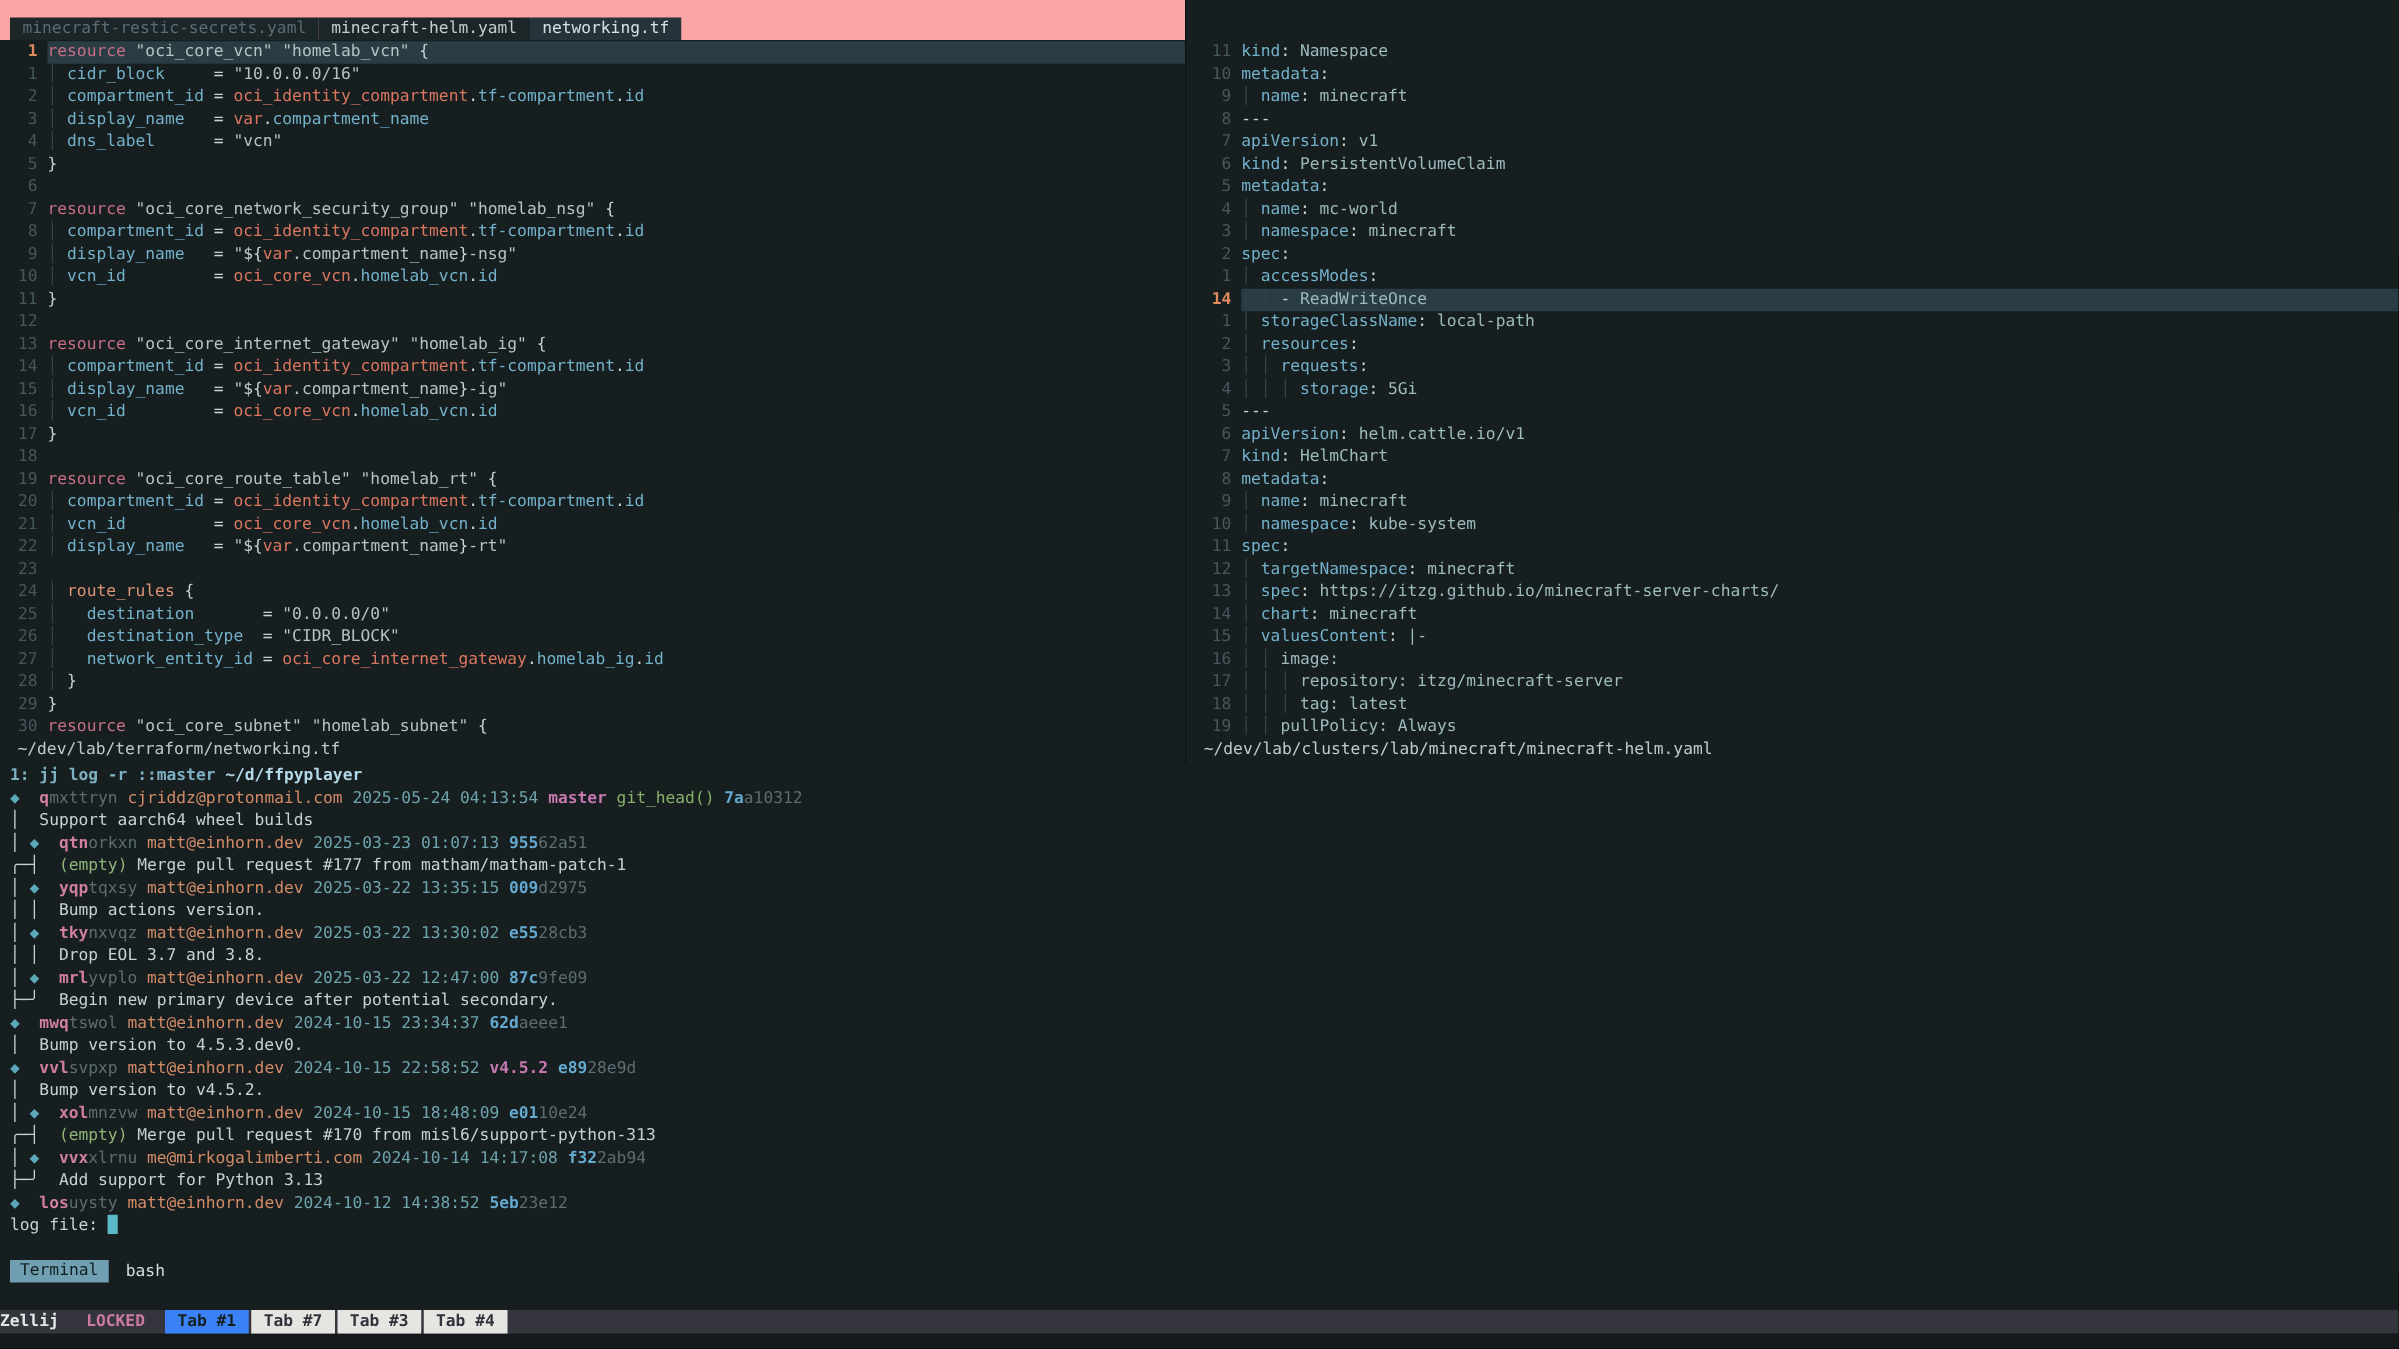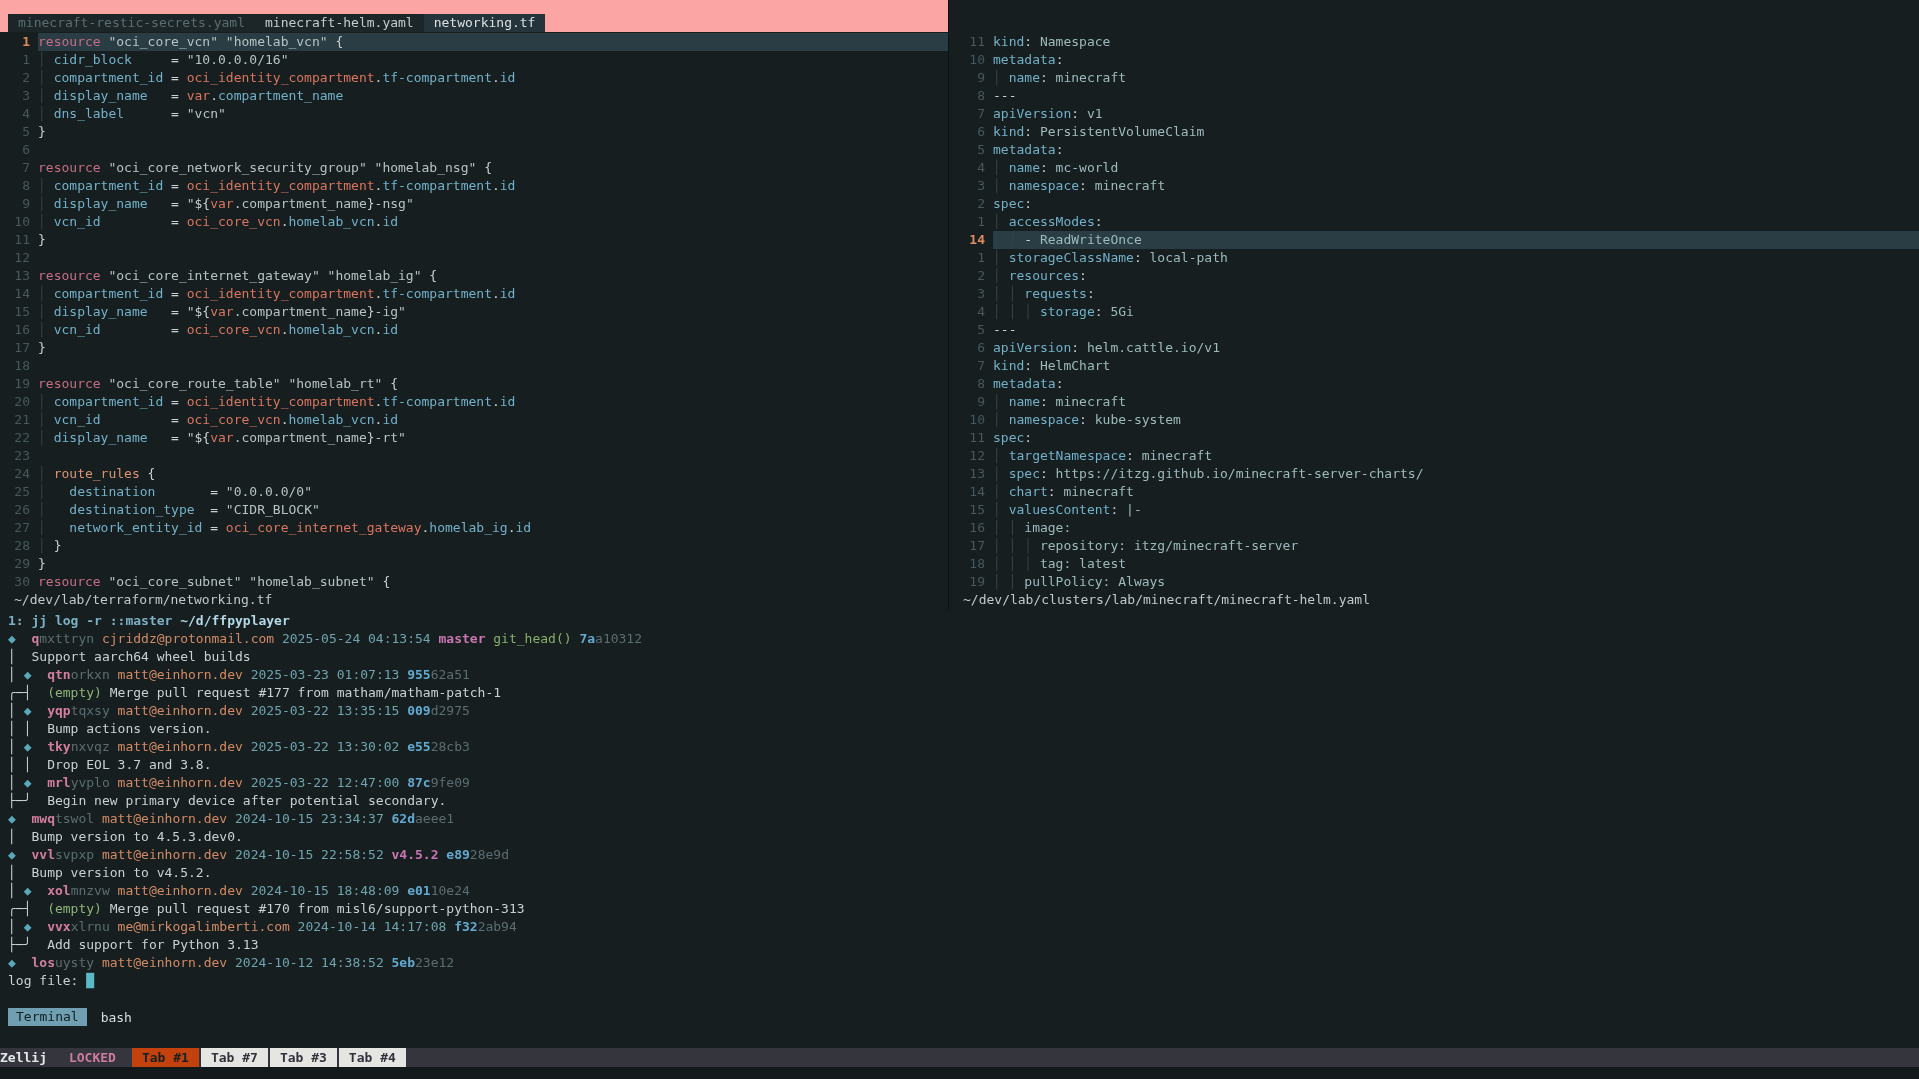--- a/index.html
+++ b/index.html
@@ -56,21 +56,21 @@
   .winpill{height:18px;line-height:18px;padding:0 8px;background:#6f9fb0;color:#102022;font-weight:normal;white-space:pre;}
   .winplain{color:#d8dede;white-space:pre;}
 
   
   .zbar{position:absolute;left:0;top:1048px;width:1919px;height:19px;background:#35353e;
         display:flex;align-items:center;}
   .zapp{color:#e2e8e8;font-weight:bold;white-space:pre;}
   .zmode{color:#ce7ba0;font-weight:bold;margin-left:22px;white-space:pre;}
   .ztabs{display:flex;margin-left:16px;gap:2px;}
   .ztab{height:19px;line-height:19px;padding:0 10px;background:#e5e6e2;color:#32323c;font-weight:bold;white-space:pre;}
-  .ztab.active{background:#c2410c;color:#15211f;}
+  .ztab.active{background:#3b82f6;color:#15211f;}
   .zbottom{position:absolute;left:0;top:1067px;width:1919px;height:12px;background:#14191b;}
 </style>
 </head>
 <body>
 
 <div class="screen">
 
   <div class="tabbar">
     <div class="tabs" id="editor-tabs">
         <div class="tab dim">minecraft-restic-secrets.yaml</div>

